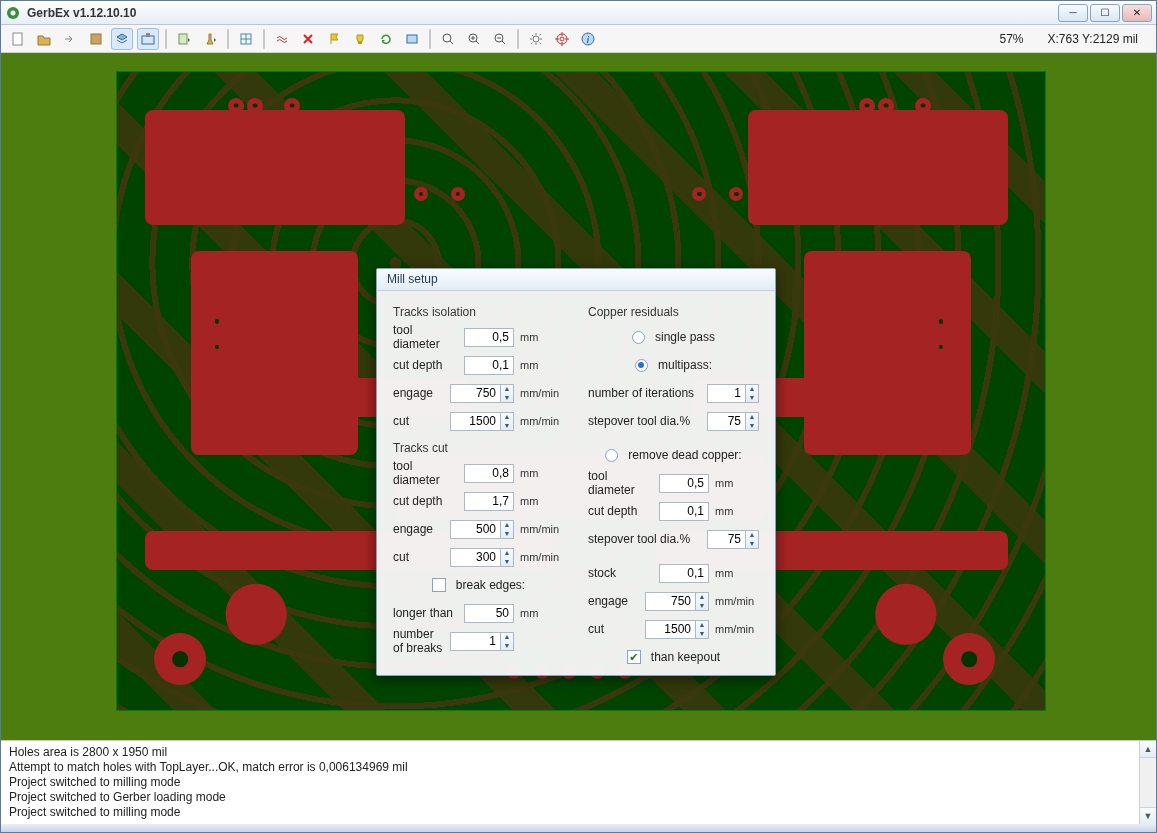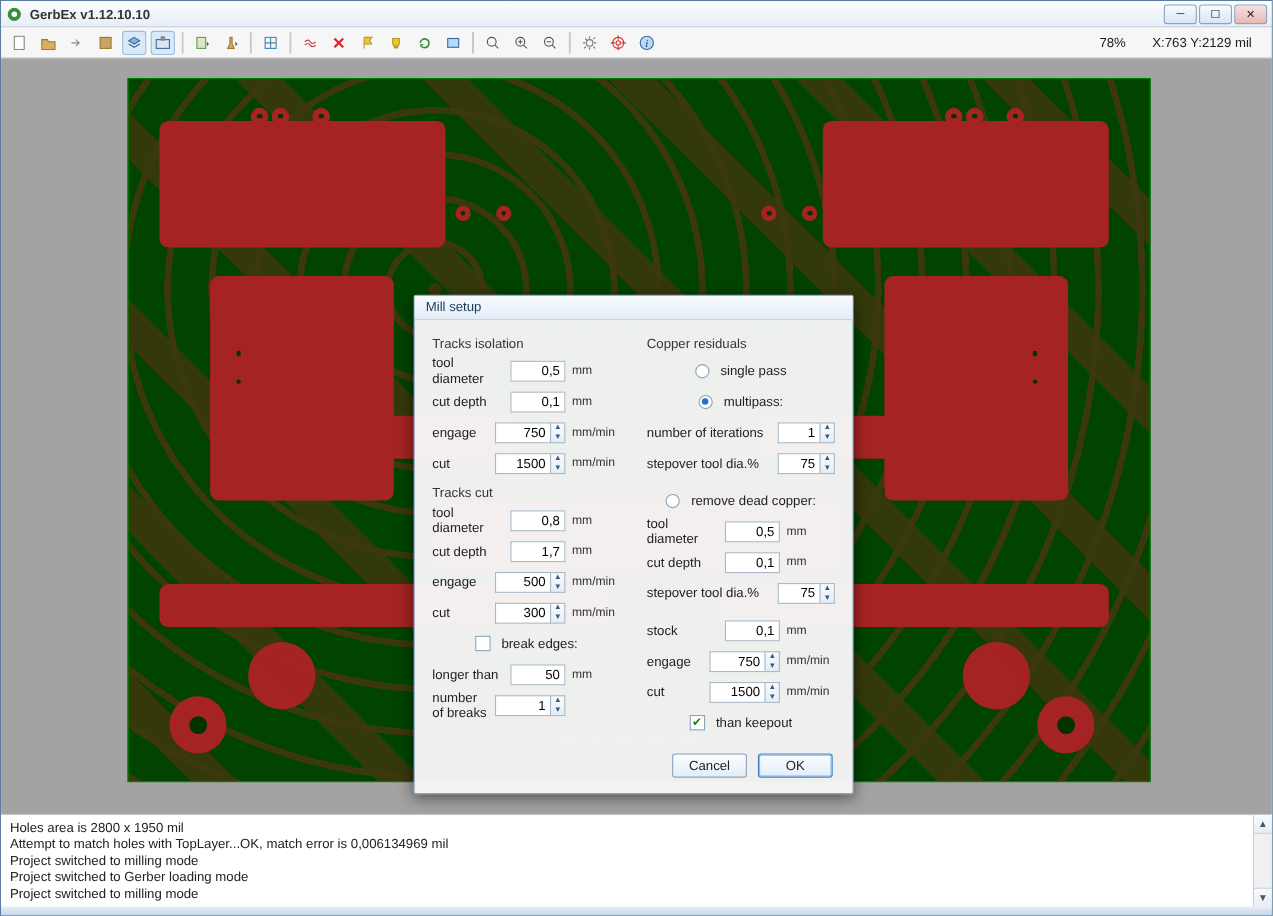--- a/index.html
+++ b/index.html
@@ -9,21 +9,21 @@
   .titlebar .app-icon { width:16px; height:16px; margin-right:6px; display:flex; align-items:center; justify-content:center;}
   .titlebar .title { flex:1; color:#333;font-weight:bold; }
   .win-btns { display:flex; gap:2px; }
   .win-btn { width:30px; height:18px; border:1px solid #8aa4c0; border-radius:3px; background:linear-gradient(#f7fbff,#d8e6f4); display:flex; align-items:center; justify-content:center; font-size:10px; cursor:default;}
   .win-btn.close { background:linear-gradient(#f7e0e0,#e8b8b8);}
   .toolbar { height:28px; background:#f6f6f6; border-bottom:1px solid #d0d0d0; display:flex; align-items:center; padding:0 6px; gap:4px;}
   .tbtn { width:22px; height:22px; border:1px solid transparent; display:flex; align-items:center; justify-content:center; border-radius:3px;}
   .tbtn.active { border:1px solid #9bbde0; background:#d9e9f9;}
   .tbtn.sep { width:1px; height:20px; background:#c8c8c8; margin:0 2px;}
   .toolbar-right { margin-left:auto; display:flex; gap:24px; padding-right:12px; color:#222;}
-  .canvas-area { flex:1; background:#a3a3a3; position:relative; overflow:hidden;}
+  .canvas-area { flex:1; background:#4d7c0f; position:relative; overflow:hidden;}
   .pcb { position:absolute; left:115px; top:18px; width:930px; height:640px; border:1px solid #008000; background:#004400; background-image:
      radial-gradient(circle at 15% 85%, #a62323 30px, transparent 31px),
      radial-gradient(circle at 85% 85%, #a62323 30px, transparent 31px),
      radial-gradient(circle at 85% 15%, #a62323 14px, transparent 15px),
      radial-gradient(circle at 15% 15%, #a62323 14px, transparent 15px),
      linear-gradient(#004400,#004400);
   }
   .pcb::before { content:""; position:absolute; inset:0; background:
      repeating-linear-gradient(45deg, rgba(166,35,35,.0) 0 40px, rgba(166,35,35,.9) 40px 70px, rgba(166,35,35,0) 70px 120px),
      repeating-radial-gradient(circle at 30% 30%, rgba(166,35,35,1) 0 6px, transparent 6px 40px);
@@ -199,21 +199,21 @@
         </svg>
       </div>
     <div class="tbtn">
         <svg width="14" height="14">
           <circle cx="7" cy="7" r="6" fill="#b8d8f8" stroke="#3a6aa0"></circle>
           <text x="7" y="11" text-anchor="middle" font-size="10" fill="#1a3a6a" font-family="Georgia" font-style="italic">i</text>
         </svg>
       </div>
 
     <div class="toolbar-right">
-      <span>78%</span>
+      <span>57%</span>
       <span>X:763  Y:2129 mil</span>
     </div>
   </div>
 
   <div class="canvas-area">
     <div class="pcb">
       <div class="pcb-traces">
         <div class="trace" style="left:3%;top:6%;width:28%;height:18%"></div>
         <div class="trace" style="left:68%;top:6%;width:28%;height:18%"></div>
         <div class="trace" style="left:8%;top:28%;width:18%;height:32%"></div>
@@ -421,24 +421,20 @@
                 </span>
               </span>
             <span class="unit">mm/min</span>
           </div>
           <div class="row">
             <span class="chk checked"></span>
             <span>than keepout</span>
           </div>
         </div>
       </div>
-      <div class="dlg-buttons">
-        <div class="btn">Cancel</div>
-        <div class="btn primary">OK</div>
-      </div>
     </div>
   </div>
 
   <div class="log">
     <div>Holes area is 2800 x 1950 mil</div>
     <div>Attempt to match holes with TopLayer...OK, match error is 0,006134969 mil</div>
     <div>Project switched to milling mode</div>
     <div>Project switched to Gerber loading mode</div>
     <div>Project switched to milling mode</div>
     <div class="log-scroll">

